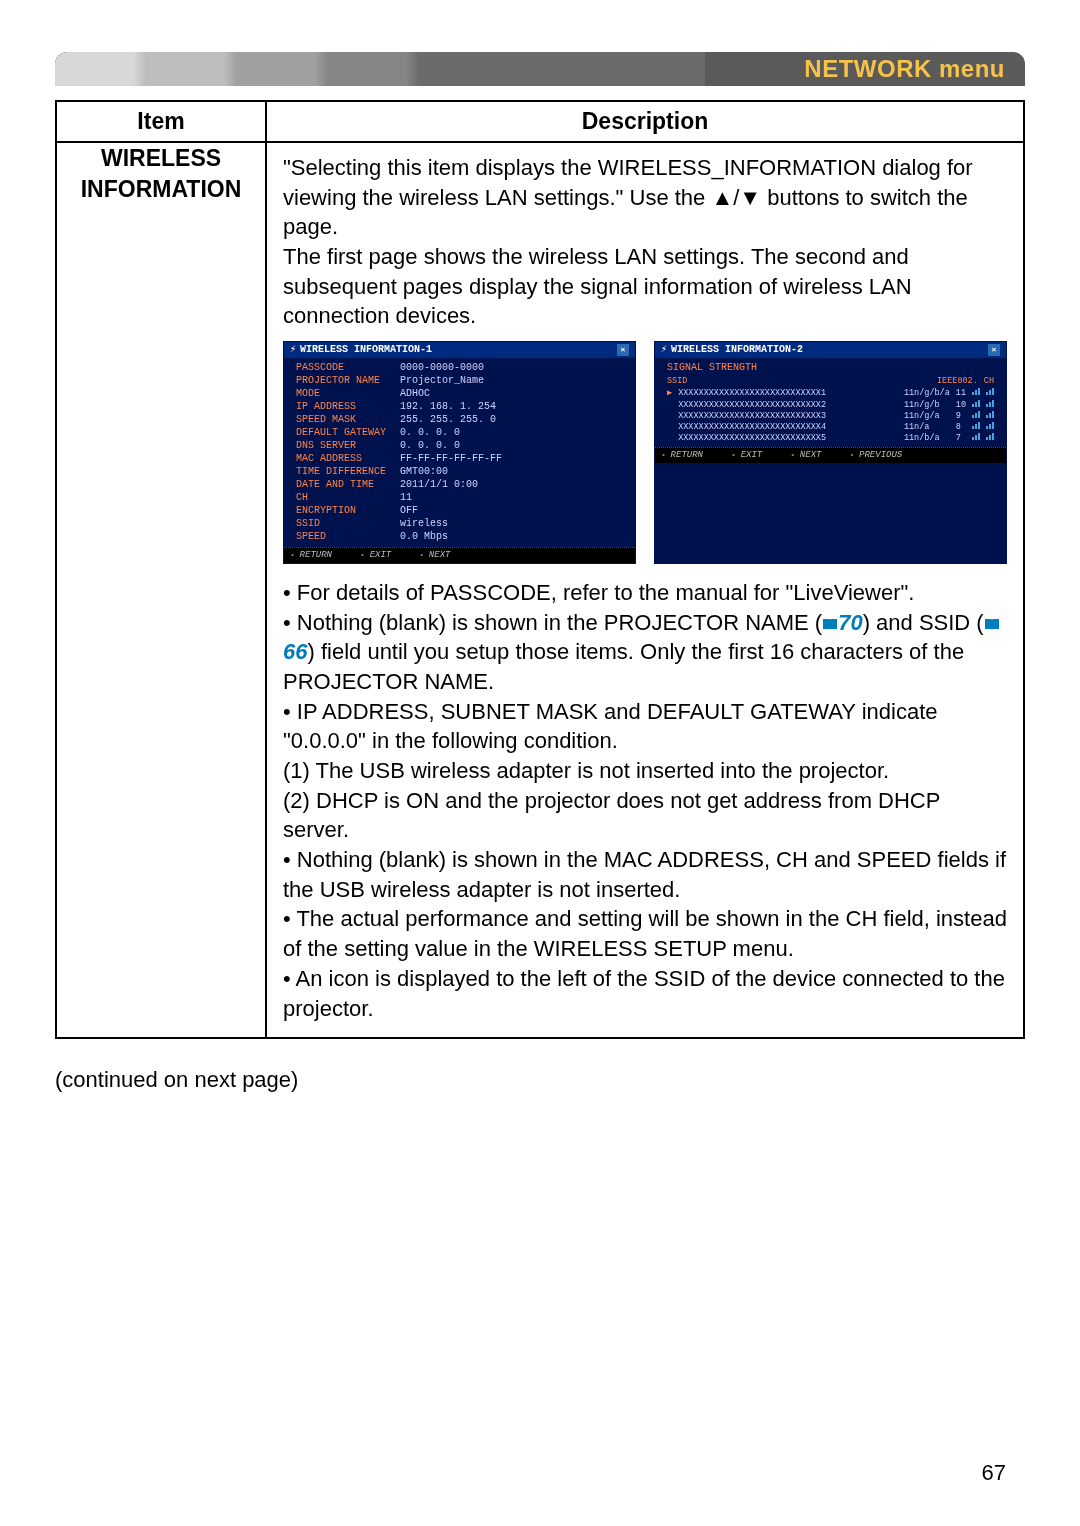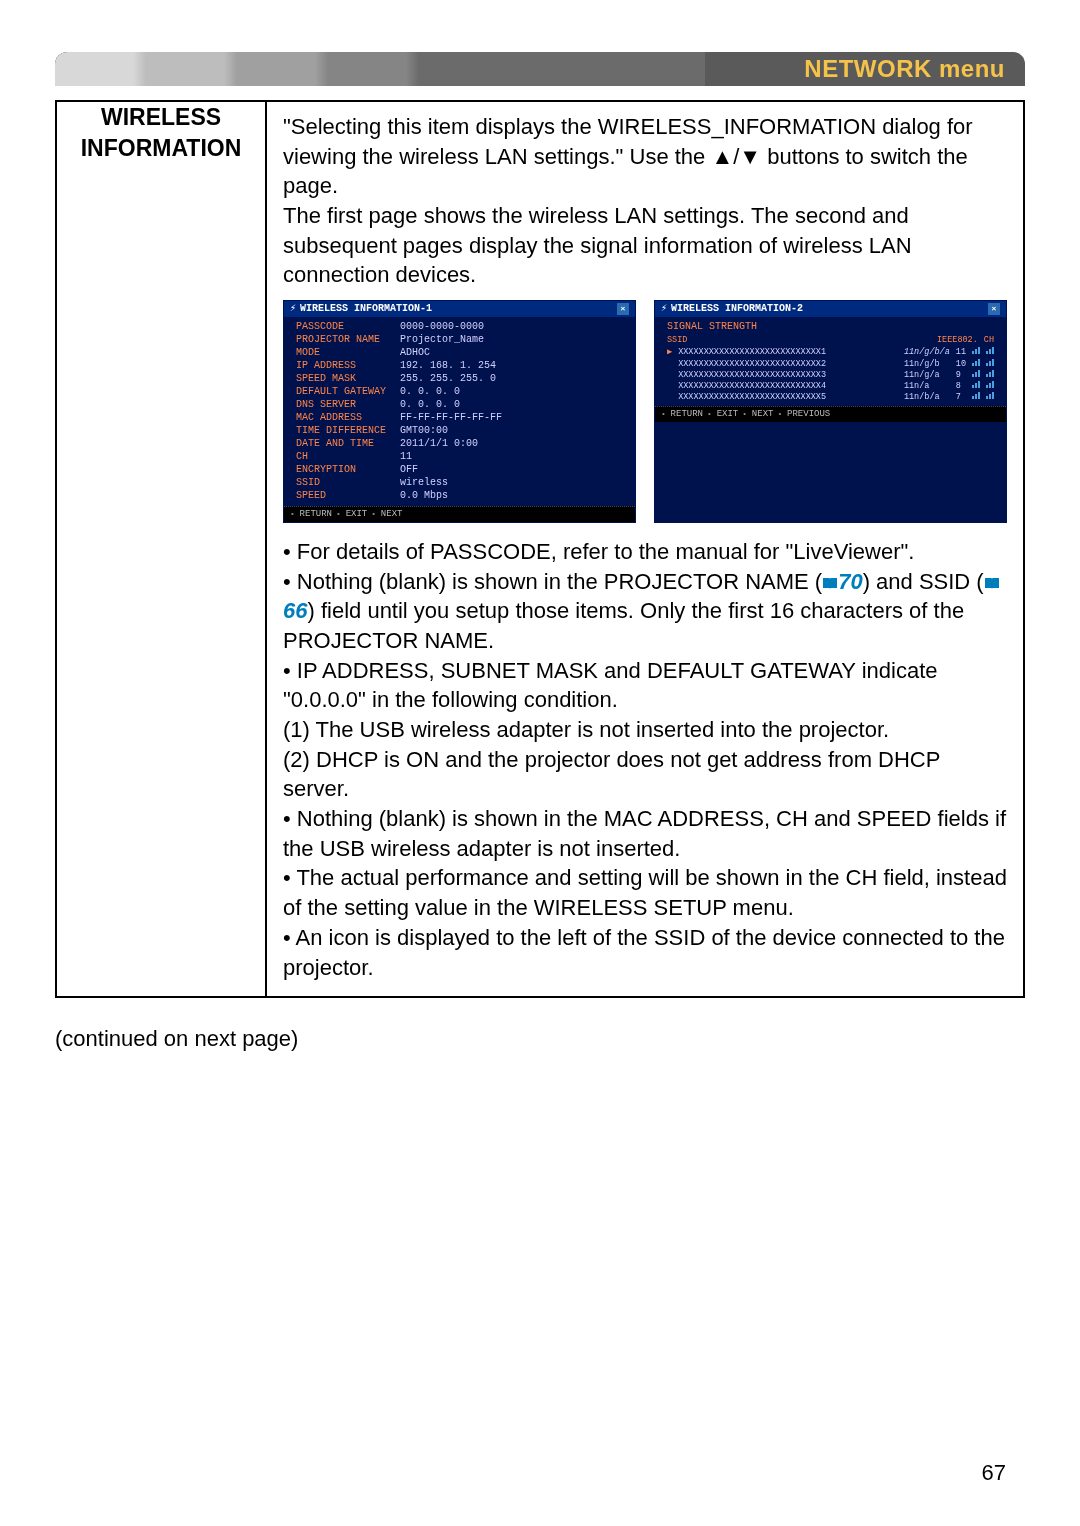--- a/index.html
+++ b/index.html
@@ -115,22 +115,23 @@
       row-gap: 1px;
     }
     .dlg-grid span:nth-child(odd) { color: #ff8448; }
     .dlg-grid span:nth-child(even) { color: #d0d0ff; }
     .dlg-footer {
       border-top: 1px dotted #446;
       background: #000;
       color: #bbb;
       padding: 2px 6px;
       display: flex;
-      gap: 4px;
+      gap: 28px;
       font-size: 9px;
+      font-style: italic;
     }
     .dlg-footer span::before { content:"\2022\00a0"; color:#888; font-size: 8px;}
     .dlg-heading {
       color: #ff8448;
       padding-bottom: 2px;
     }
     .sig-grid {
       display: grid;
       grid-template-columns: auto 1fr auto auto auto auto;
       column-gap: 6px;
@@ -178,20 +179,24 @@
   <div class="banner">
     <span class="banner-text">NETWORK menu</span>
   </div>
 
   <table class="main">
     <colgroup>
         <col class="col-item">
         <col>
       </colgroup>
     <tbody>
+        <tr>
+      <th>Item</th>
+      <th>Description</th>
+    </tr>
     <tr>
       <td class="item-cell">
         <span>WIRELESS</span><br>
         <span>INFORMATION</span>
       </td>
       <td class="desc-cell">
         <p id="intro-para">"Selecting this item displays the WIRELESS_INFORMATION dialog for viewing the wireless LAN settings." Use the ▲/▼ buttons to switch the page.<br>The first page shows the wireless LAN settings. The second and subsequent pages display the signal information of wireless LAN connection devices.</p>
 
         <div class="dialog-row">
 
@@ -249,21 +254,21 @@
             <div class="dlg-body">
               <div class="dlg-heading">SIGNAL STRENGTH</div>
               <div class="sig-hdr">
                 <span>SSID</span>
                 <span>IEEE802.</span>
                 <span>CH</span>
               </div>
               <div class="sig-grid" id="dlg2-grid">
                     <span style="color: rgb(255, 132, 72);">▶</span>
                     <span style="color: rgb(208, 208, 255);">XXXXXXXXXXXXXXXXXXXXXXXXXXXX1</span>
-                    <span style="color: rgb(208, 208, 255); font-style: italic;">11n/g/b/a</span>
+                    <span style="color: rgb(208, 208, 255);">11n/g/b/a</span>
                     <span style="color: rgb(208, 208, 255);">11</span>
                     <span><span class="bars">
                         <i></i>
                         <i></i>
                         <i></i>
                       </span></span>
                     <span><span class="bars">
                         <i></i>
                         <i></i>
                         <i></i>

